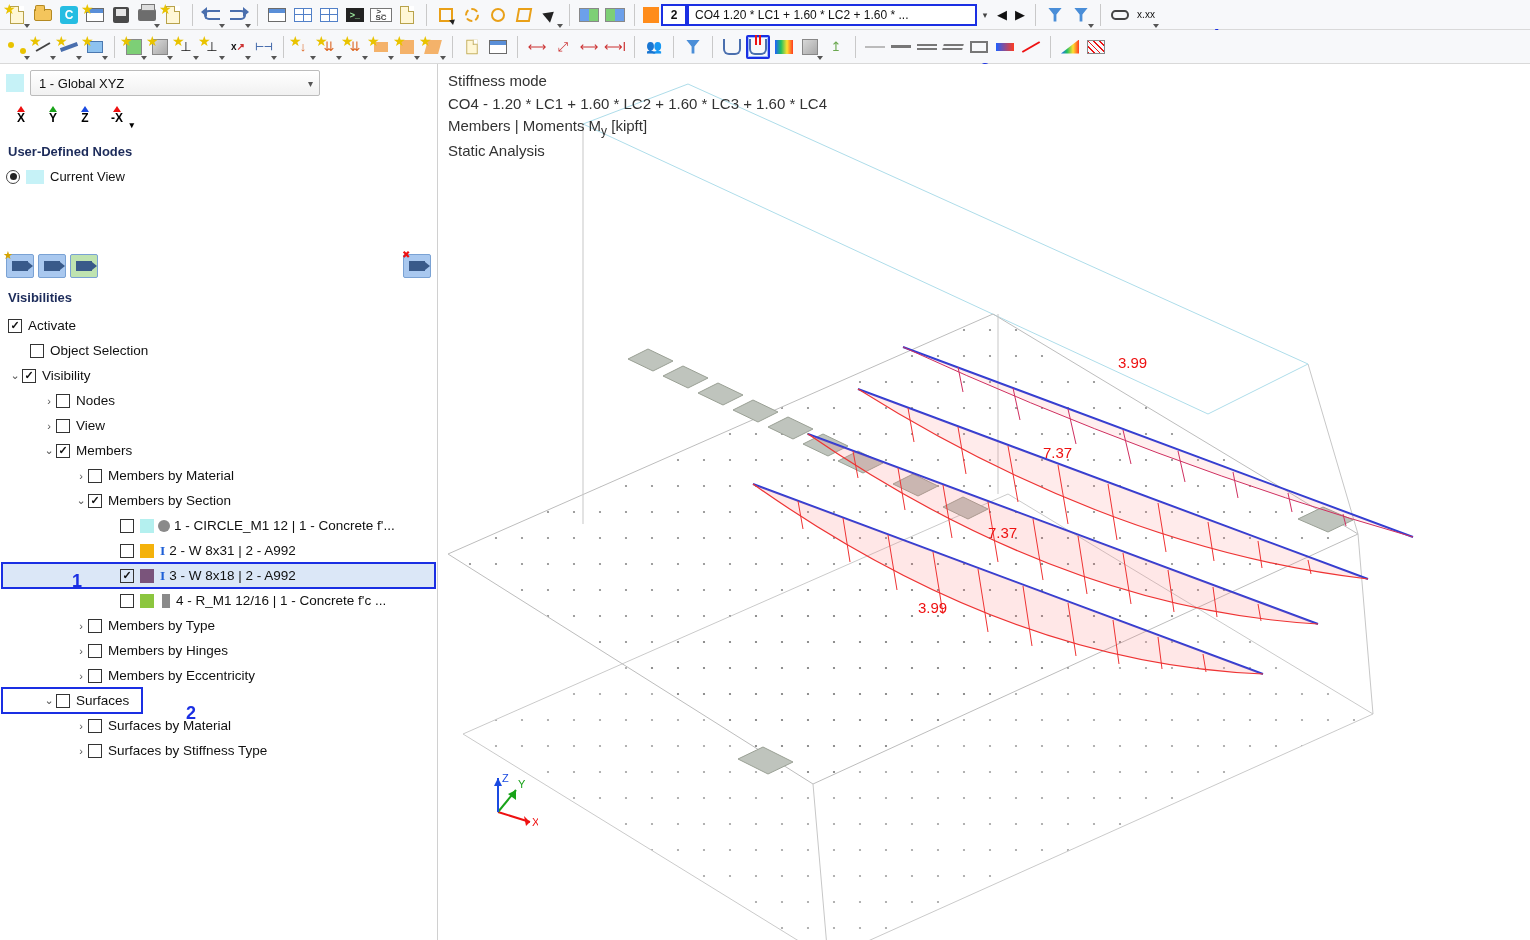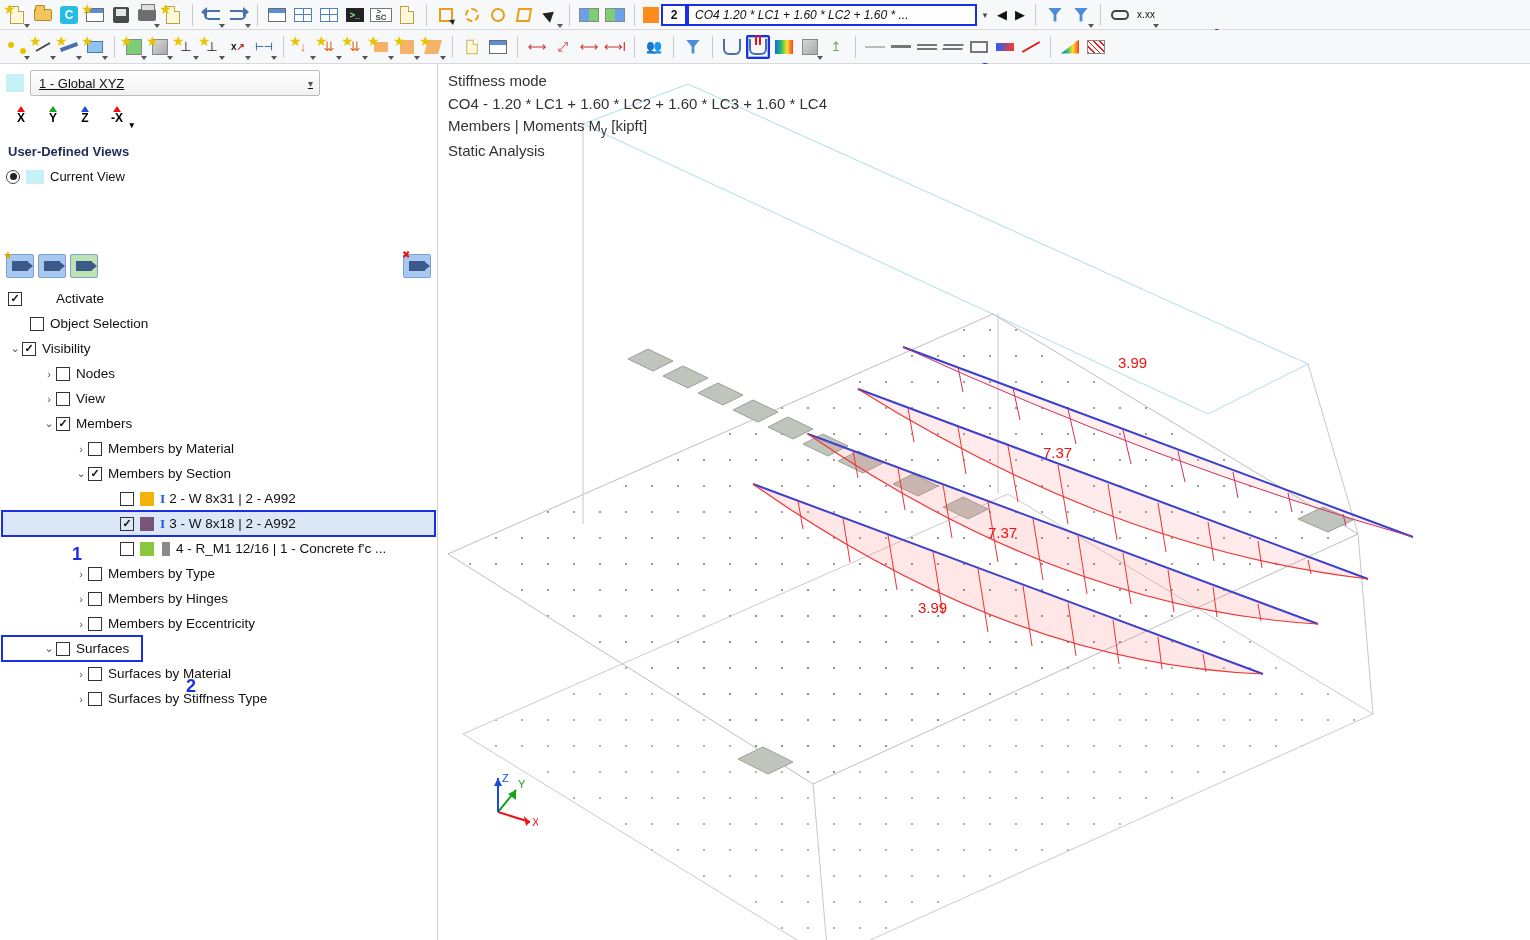--- a/index.html
+++ b/index.html
@@ -44,39 +44,39 @@
   .ic-dotlink:before,.ic-dotlink:after{content:"";position:absolute;width:6px;height:6px;background:#e9c300;border-radius:50%;}
   .ic-dotlink:before{left:0;top:2px;} .ic-dotlink:after{right:0;bottom:0;}
   .ic-duo {width:20px;height:14px;background:linear-gradient(90deg,#6ca0ea 50%,#7dcf76 50%);border:1px solid #888;}
   .ic-bracket { width:18px;height:16px;border:2px solid #4a6fae;border-top:none;border-radius:0 0 6px 6px; position:relative;}
   .ic-bracket.red:after,.ic-bracket.red:before{content:"";position:absolute;width:2px;height:10px;background:#e11;top:-4px;}
   .ic-bracket.red:before{left:4px;} .ic-bracket.red:after{right:4px;}
   .ic-grad{width:18px;height:14px;background:linear-gradient(90deg,#1e60ff,#20c060,#ffe030,#ff3b20);}
   .ic-axis{font-size:10px;font-weight:bold;}
   .combo { height:22px; border:2px solid #1a2fe3; background:#fff; display:flex; align-items:center; padding:0 6px; font-size:12px;}
   .combo.small { width:26px; justify-content:center; font-weight:bold;}
-  .combo.long { width:290px; overflow:hidden; white-space:nowrap;font-style:italic; }
+  .combo.long { width:290px; overflow:hidden; white-space:nowrap; }
   .dd { width:16px;height:22px;display:flex;align-items:center;justify-content:center;font-size:9px;color:#444;}
 
   .annot { position:absolute; color:#1a2fe3; font-weight:bold; font-size:18px; }
   
   .tbtn.selected { border:2px solid #1a2fe3; box-shadow:0 0 0 1px #9db9ff inset; }
 
   
   .app { display:flex; flex-direction:column; height:940px; width:1530px; overflow:hidden;}
   .main { display:flex; flex:1; overflow:hidden; }
   .sidebar { width:438px; min-width:438px; display:flex; flex-direction:column; border-right:1px solid #d0d0d0; background:#fff;}
   .viewport { flex:1; position:relative; background:#fff; overflow:hidden;}
 
   
   .panel-head { display:flex; align-items:center; justify-content:space-between; background:#ecedf0; border-bottom:1px solid #cfcfcf; padding:4px 8px;}
   .panel-title { font-weight:600; color:#1c2b5a; font-size:15px;}
   .panel-ctrls { display:flex; gap:6px; font-size:13px; color:#444; }
   .panel-ctrls span {cursor:pointer;}
-  .combo-side { margin:6px; height:26px; border:1px solid #bcbcbc; background:linear-gradient(#fff,#f1f1f1); display:flex; align-items:center; justify-content:space-between; padding:0 6px 0 8px; border-radius:2px; font-size:13px; width:290px;text-decoration:underline;}
+  .combo-side { margin:6px; height:26px; border:1px solid #bcbcbc; background:linear-gradient(#fff,#f1f1f1); display:flex; align-items:center; justify-content:space-between; padding:0 6px 0 8px; border-radius:2px; font-size:13px; width:290px;}
   .axis-btns { display:flex; gap:2px; padding:4px 6px 8px; }
   .axis-btn { width:30px;height:24px;border:0;background:none;cursor:pointer;display:flex;align-items:center;justify-content:center;font-size:12px;font-weight:bold;position:relative;color:#000;}
   .axis-arrow{position:absolute;top:0;left:50%;transform:translateX(-50%);width:0;height:0;border-left:4px solid transparent;border-right:4px solid transparent;border-bottom:6px solid #e11;}
   .section-h { font-weight:600; color:#1c2b5a; padding:6px 8px; font-size:13px;}
   .radio-row{display:flex;align-items:center;gap:6px;padding:4px 6px;font-size:13px;}
   .radio-dot{width:14px;height:14px;border:1px solid #444;border-radius:50%;display:flex;align-items:center;justify-content:center;}
   .radio-dot.inner:after{content:"";width:7px;height:7px;background:#222;border-radius:50%;}
   .cam-row{display:flex;justify-content:space-between;align-items:center;padding:6px 6px;}
   .cam-btn{width:28px;height:24px;background:#a9c8ef;border:1px solid #7aa2d4;border-radius:2px;display:flex;align-items:center;justify-content:center;cursor:pointer;position:relative;}
   .cam-btn.star:before{content:"★";position:absolute;top:-6px;left:-4px;color:#d6a400;font-size:11px;}
@@ -399,21 +399,21 @@
             <span class="axis-arrow" style="border-bottom-color:#1a4ae1;"></span>
             <span>Z</span>
           </button>
         <button class="axis-btn">
             <span class="axis-arrow"></span>
             <span>-X</span>
             <span style="font-size:9px;position:absolute;right:-2px;bottom:0;">▾</span>
           </button>
       </div>
 
-      <div class="section-h">User-Defined Views</div>
+      <div class="section-h">User-Defined Nodes</div>
       <div class="radio-row">
         <span class="radio-dot inner"></span>
         <span style="width:18px;height:14px;background:#c6f2f7;display:inline-block;"></span>
         <span>Current View</span>
       </div>
 
       <div style="flex:0 0 60px;"></div>
 
       <div class="cam-row">
         <div style="display:flex;gap:4px;">
@@ -425,23 +425,24 @@
             </div>
           <div class="cam-btn tinted" style="background:#bfe3b0;">
               <div class="cam-icon"></div>
             </div>
         </div>
         <div class="cam-btn x">
             <div class="cam-icon"></div>
           </div>
       </div>
 
+      <div class="section-h">Visibilities</div>
 
       <div class="tree" style="position:relative;">
-        <div class="trow" style="padding-left:6px;gap:28px;">
+        <div class="trow" style="padding-left:6px;">
           <span class="chk on"></span>
           <span>Activate</span>
         </div>
         <div class="trow" style="padding-left:28px;">
           <span class="chk"></span>
           <span>Object Selection</span>
         </div>
         <div class="trow" style="padding-left:6px;">
           <span class="twist">⌄</span>
           <span class="chk on"></span>
@@ -466,20 +467,26 @@
           <span class="twist">›</span>
           <span class="chk"></span>
           <span>Members by Material</span>
         </div>
         <div class="trow" style="padding-left:72px;">
           <span class="twist">⌄</span>
           <span class="chk on"></span>
           <span>Members by Section</span>
         </div>
 
+        <div class="trow" style="padding-left:118px;">
+          <span class="chk"></span>
+          <span class="swatch" style="background:#b4f0ef;"></span>
+          <span style="width:12px;height:12px;border-radius:50%;background:#8a8a8a;display:inline-block;margin-right:4px;"></span>
+          <span>1 - CIRCLE_M1 12 | 1 - Concrete f'...</span>
+        </div>
         <div class="trow" style="padding-left:118px;">
           <span class="chk"></span>
           <span class="swatch" style="background:#f4b20b;"></span>
           <span class="sec-i">I</span>
           <span>2 - W 8x31 | 2 - A992</span>
         </div>
         <div class="trow selected boxed" style="padding-left:118px;">
           <span class="chk on"></span>
           <span class="swatch" style="background:#7a547b;"></span>
           <span class="sec-i">I</span>

